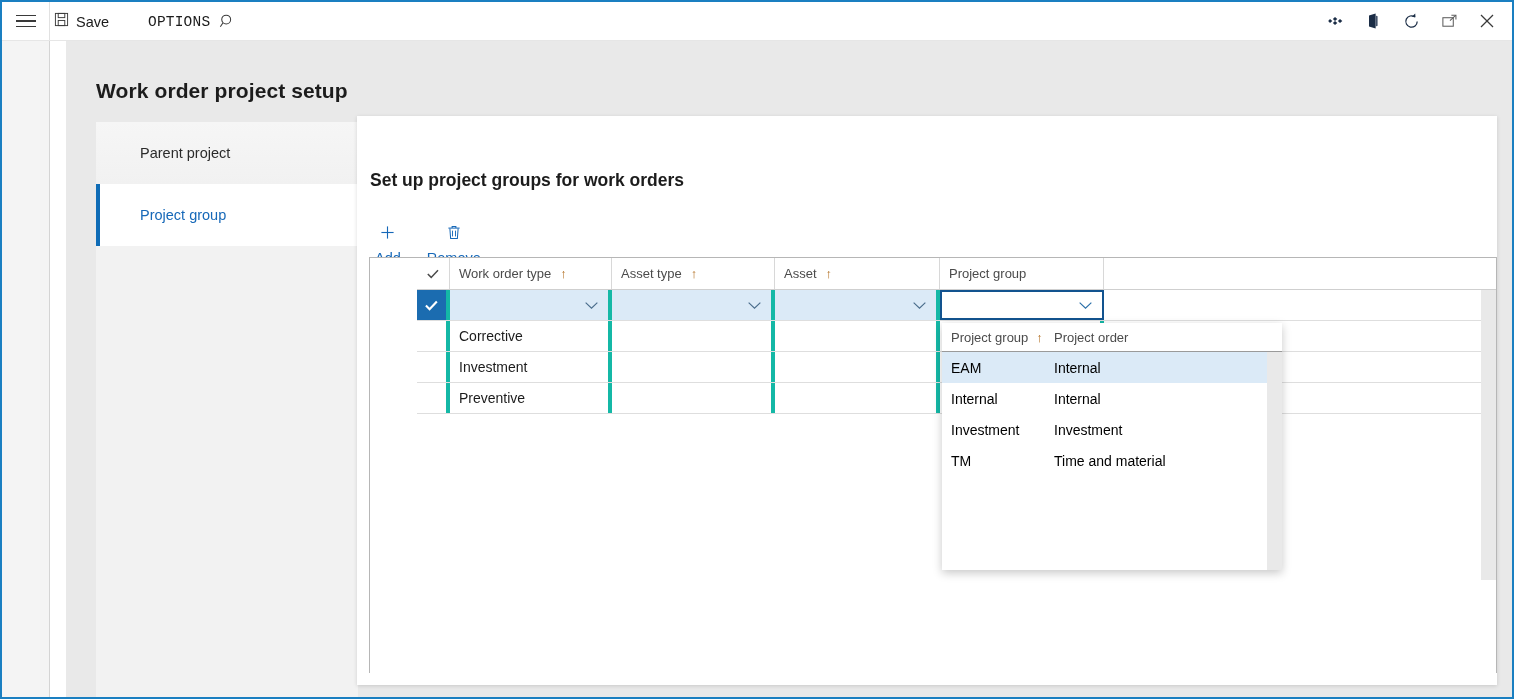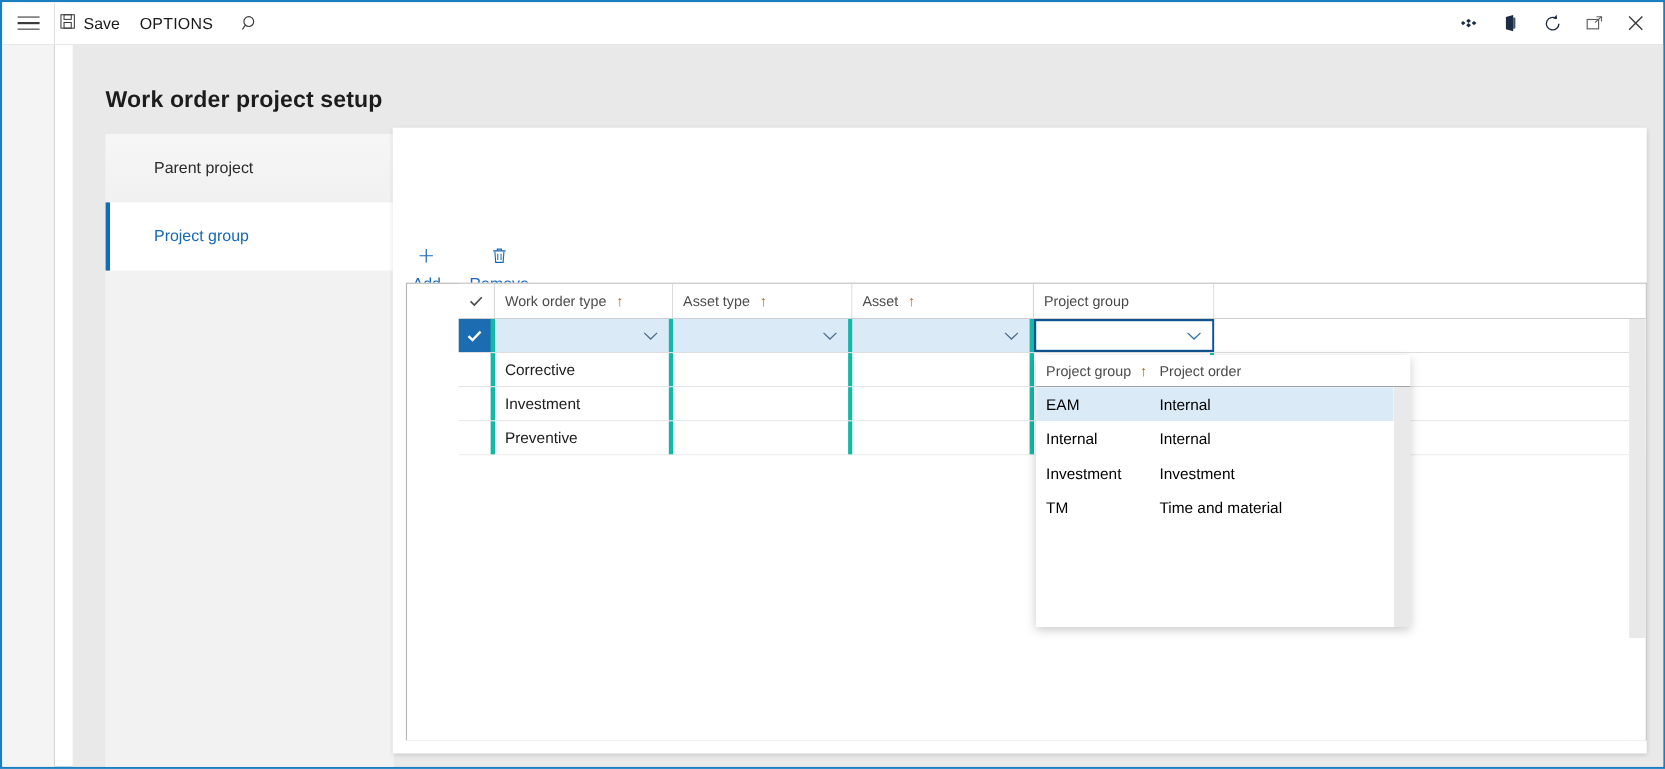--- a/index.html
+++ b/index.html
@@ -37,22 +37,22 @@
   .burger-lines span {
     display: block; height: 1.6px; background: #3a3a3a; margin: 4px 0;
   }
   #save-button {
     position: absolute; left: 46px; top: 6px; height: 27px;
     display: flex; align-items: center; gap: 7px;
     padding: 0 6px; cursor: pointer;
   }
   #save-button .label { font-size: 14.5px; color: #1b1b1b; }
   #options-button {
-    position: absolute; left: 119px; top: 6px; height: 27px;
-    display: flex; align-items: center; padding: 0 6px; cursor: pointer;
+    position: absolute; left: 140px; top: 6px; height: 27px;
+    display: flex; align-items: center; padding: 0 6px; cursor: pointer; font-family: Liberation Mono, monospace;
   }
   #options-button .label {
     font-size: 14.5px; color: #1b1b1b; letter-spacing: .2px;
   }
   #search-button {
     position: absolute; left: 212px; top: 7px;
     width: 26px; height: 25px;
     display: flex; align-items: center; justify-content: center;
     cursor: pointer;
   }
@@ -325,20 +325,21 @@
         <span>Parent project</span>
       </div>
       <div class="side-item selected">
         <span>Project group</span>
       </div>
       <div class="filler"></div>
     </div>
 
     <div id="card">
 
+      <div id="card-title">Set up project groups for work orders</div>
 
       <div id="card-toolbar">
         <div class="tool-btn">
           <span>
             <svg width="15" height="15" viewBox="0 0 16 16">
               <line x1="8" y1="1.5" x2="8" y2="14.5" stroke="#1668b8" stroke-width="1.2"></line>
               <line x1="1.5" y1="8" x2="14.5" y2="8" stroke="#1668b8" stroke-width="1.2"></line>
             </svg>
           </span>
           <span>Add</span>

